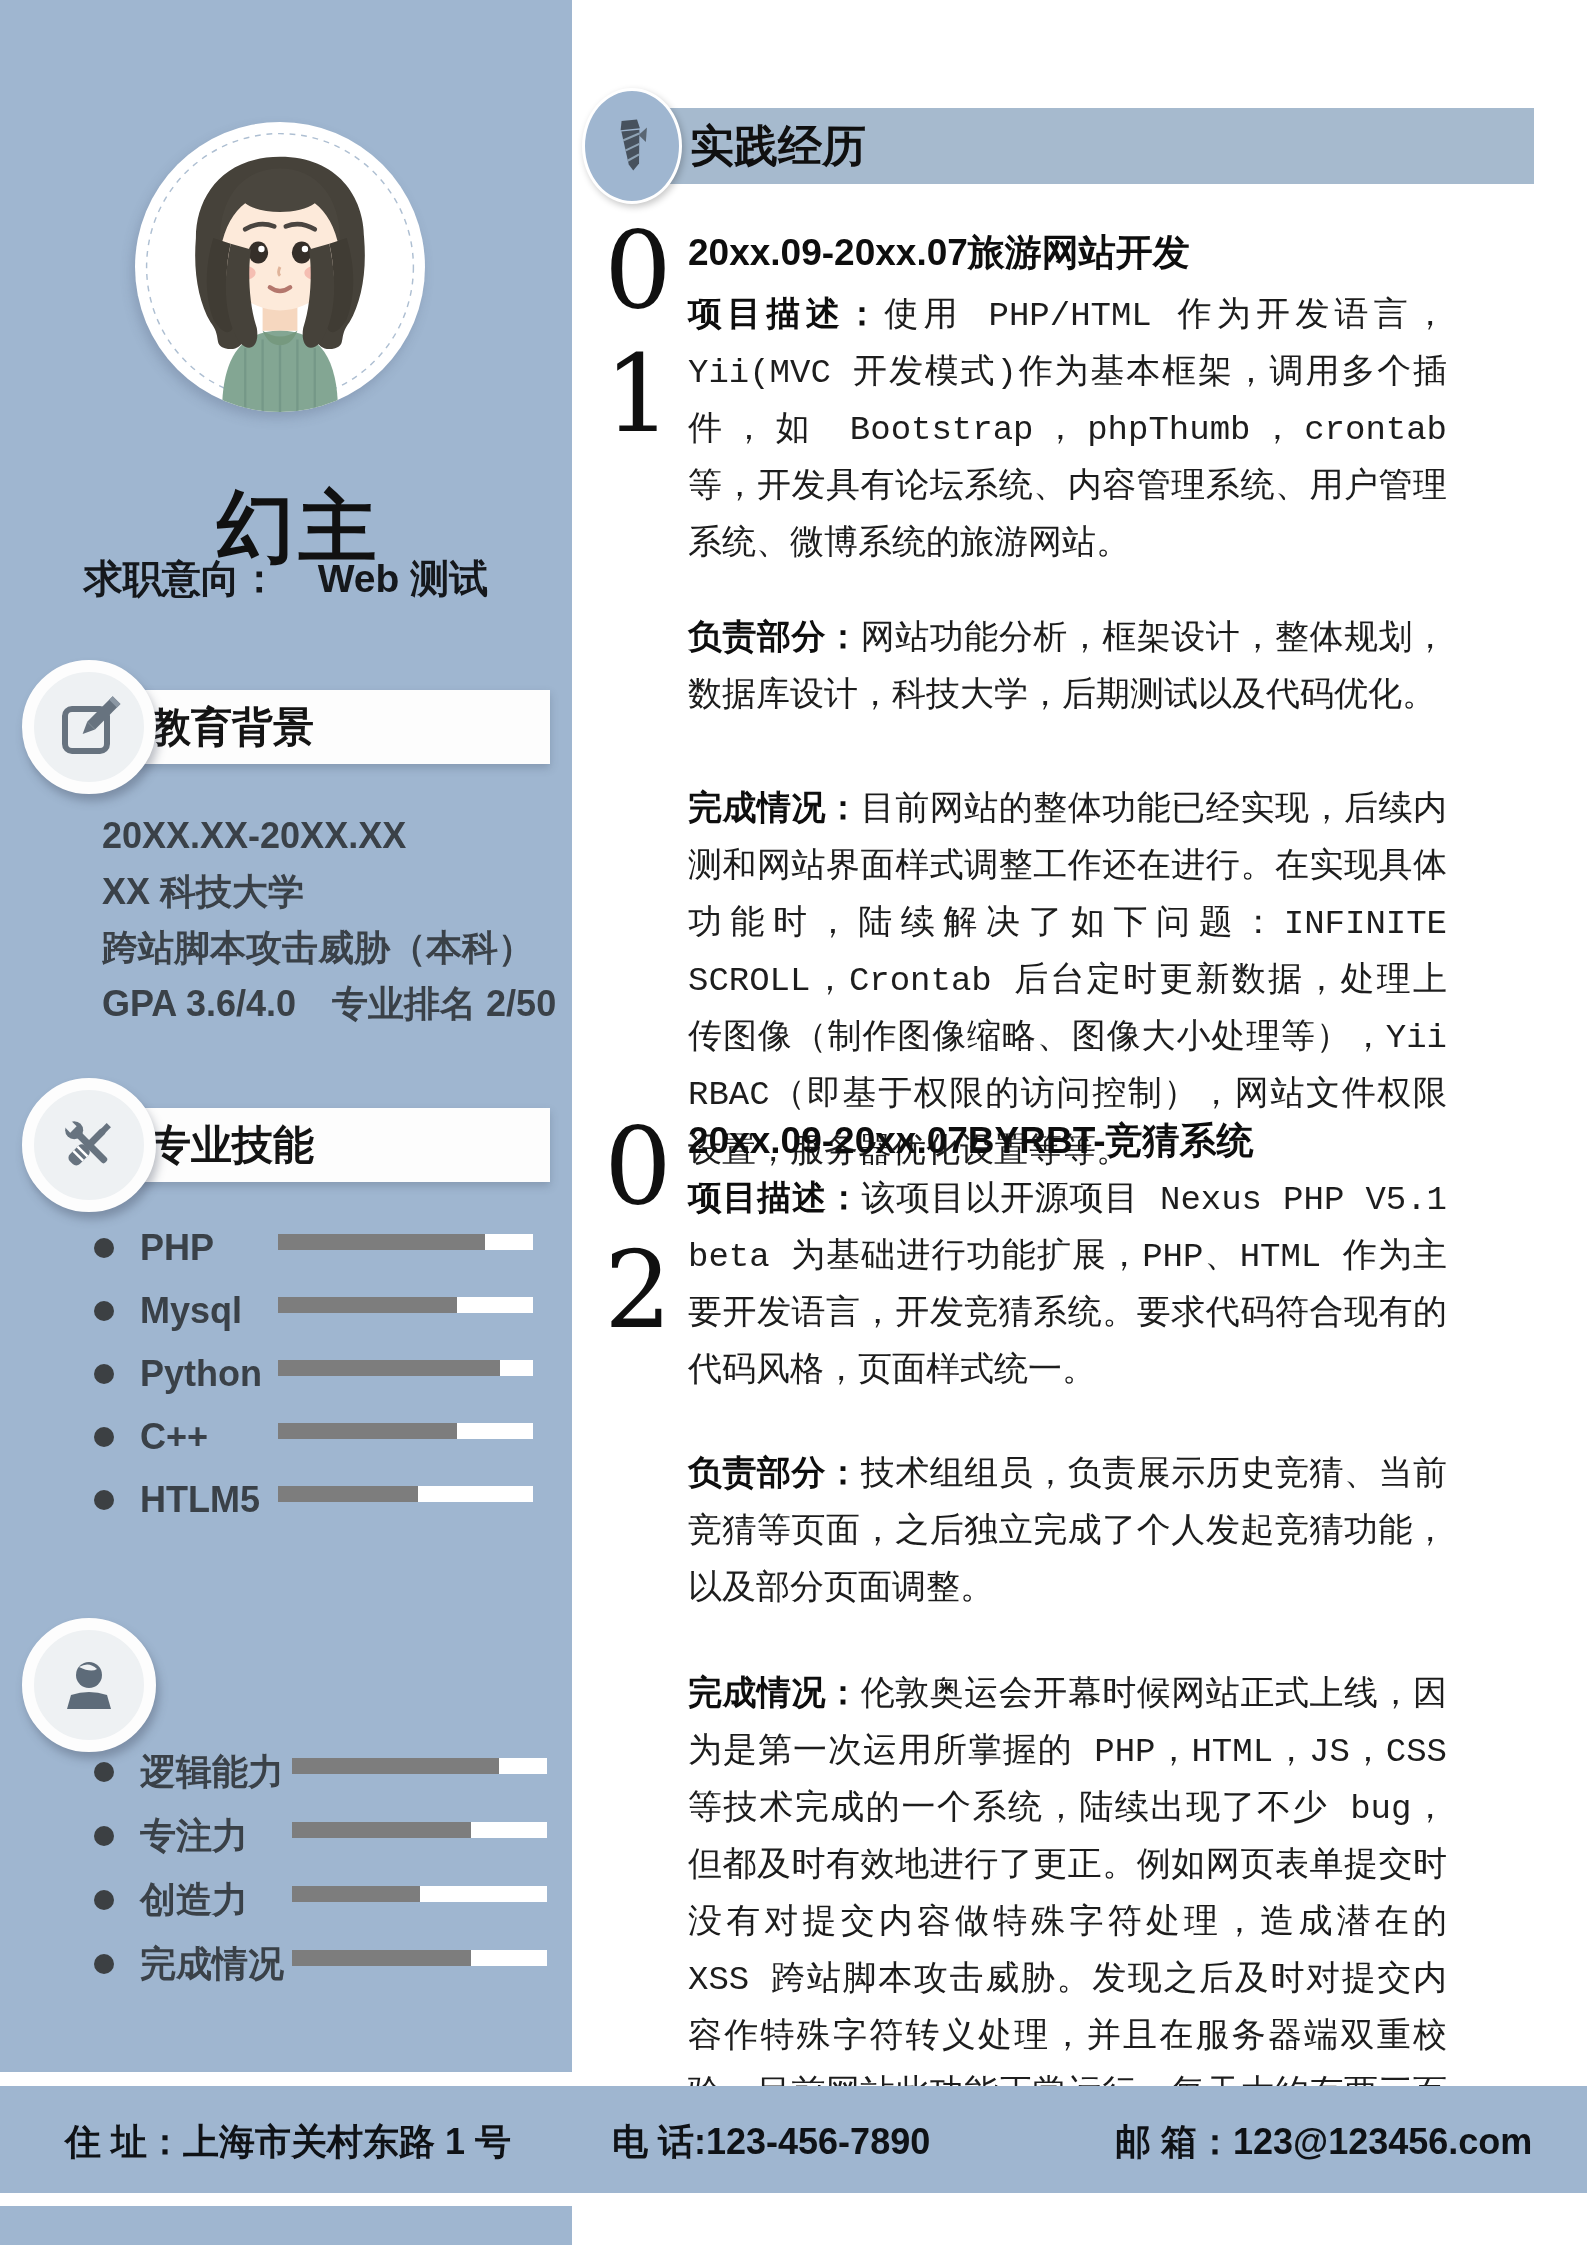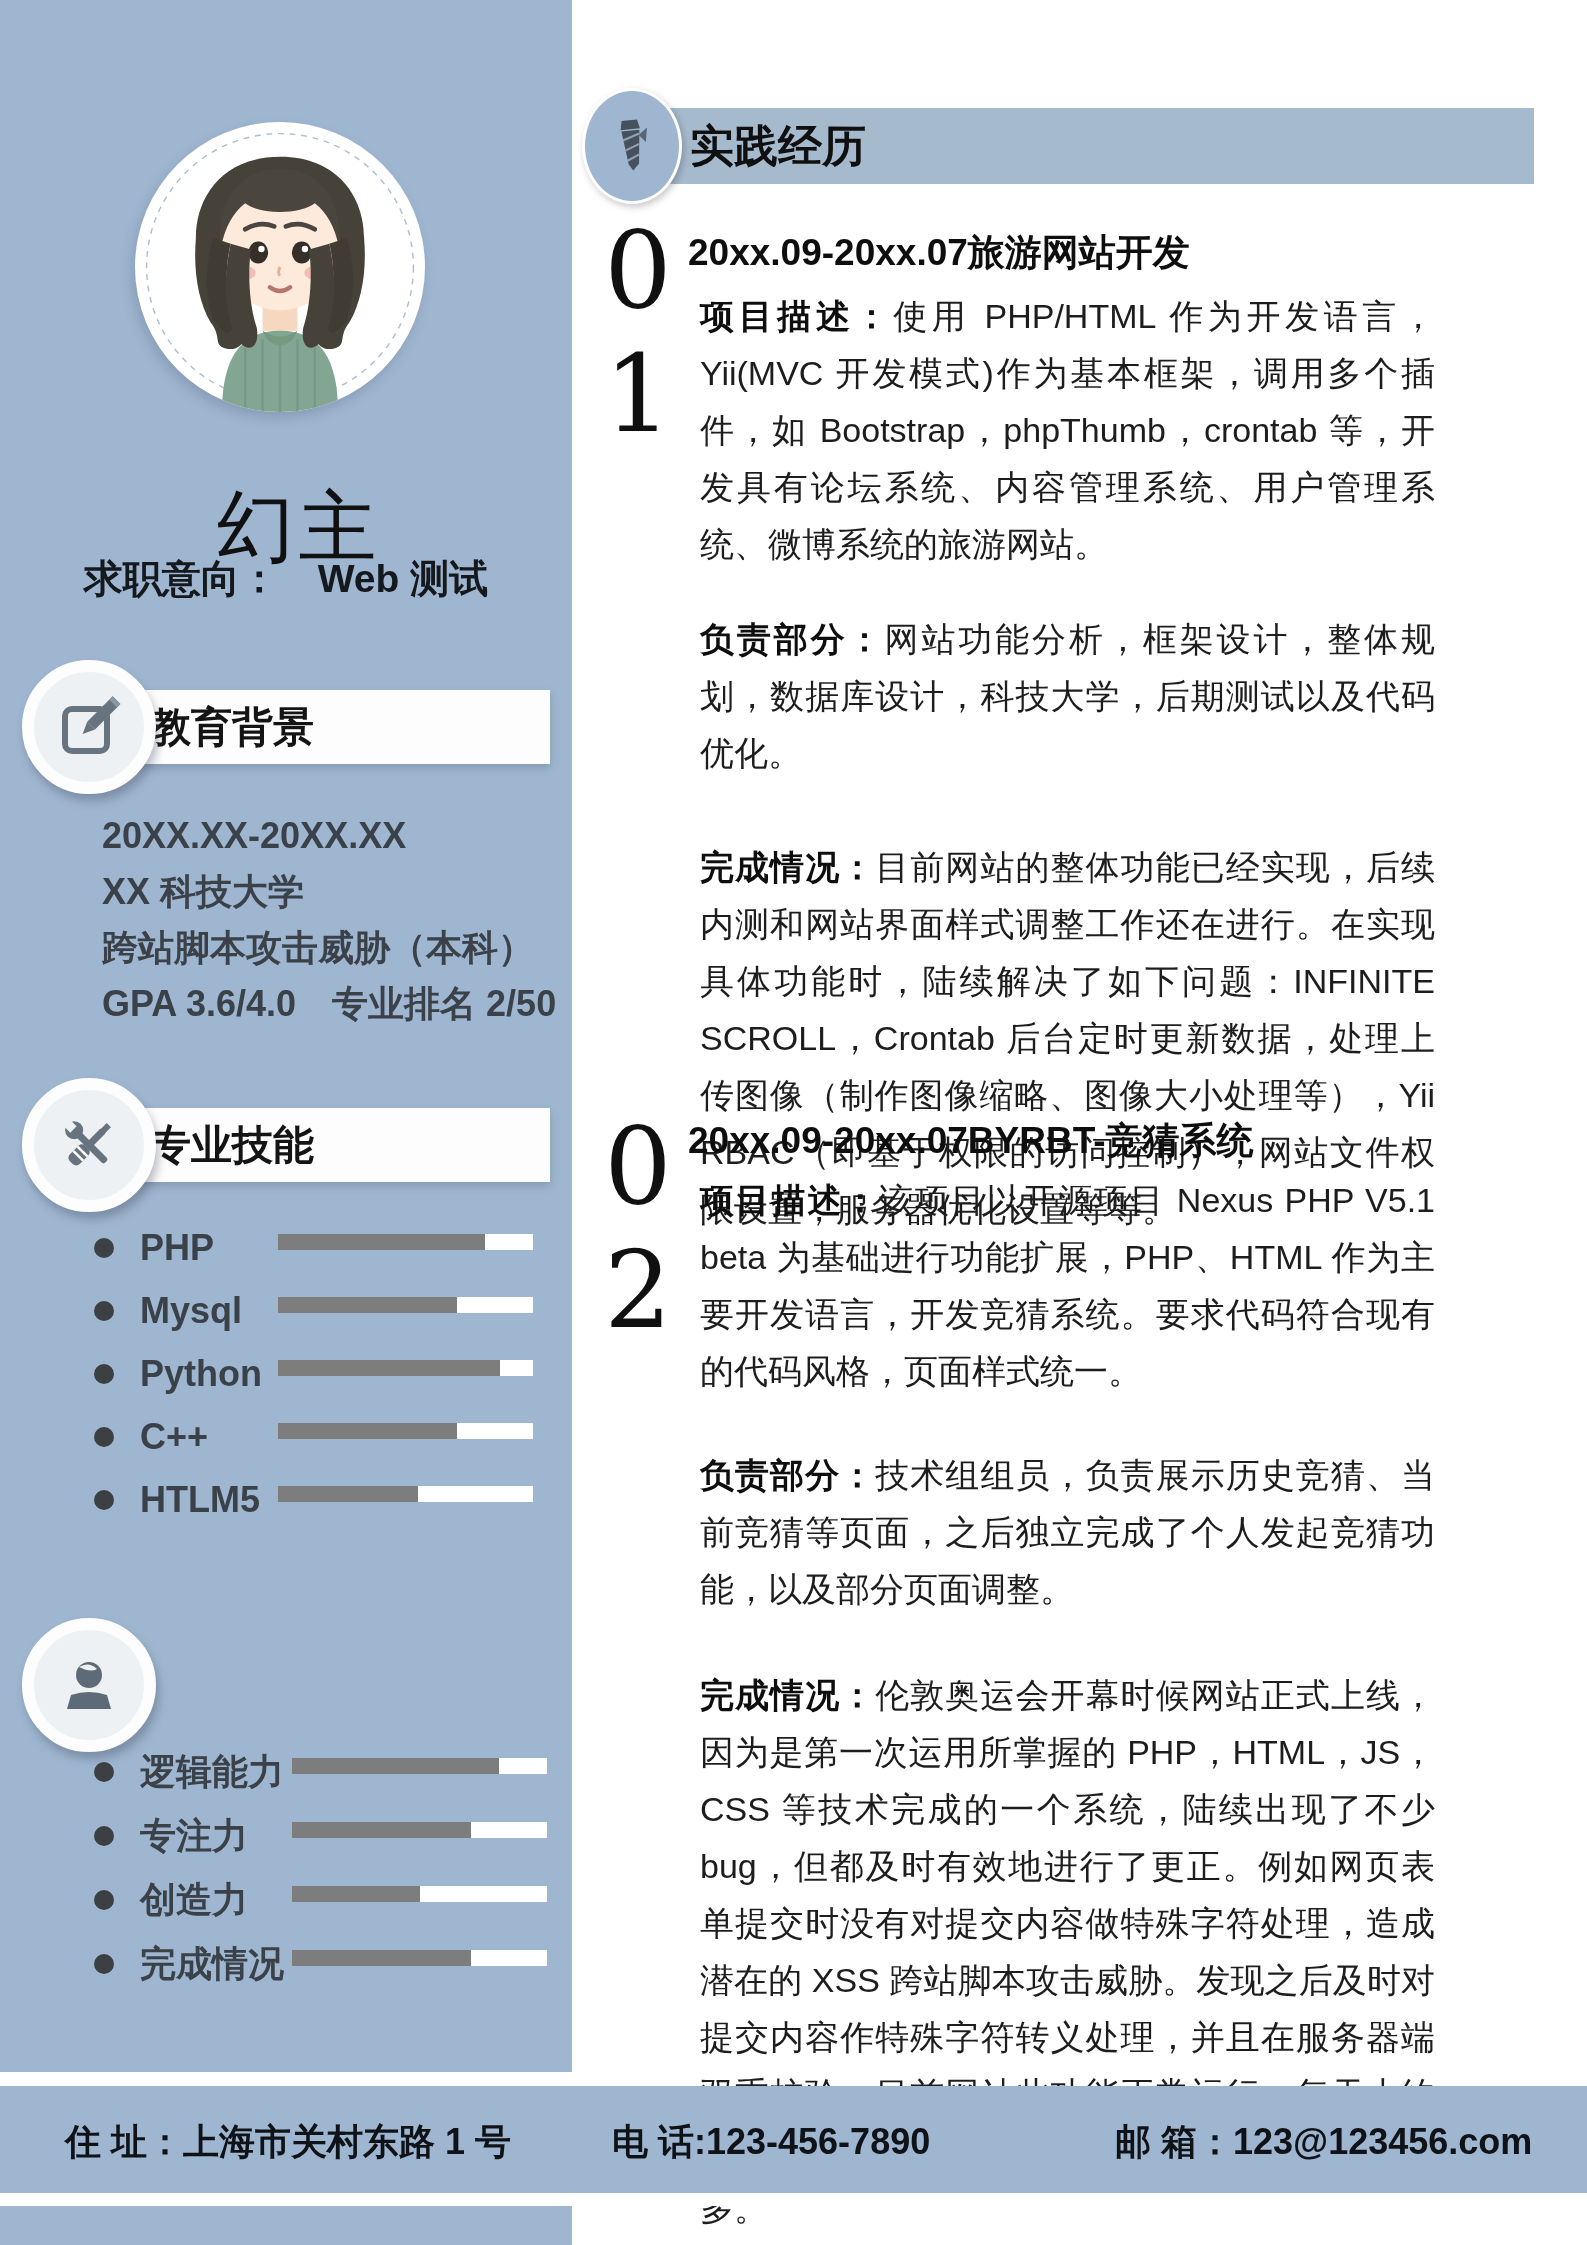--- a/index.html
+++ b/index.html
@@ -4,21 +4,21 @@
 <style>
   html,body{margin:0;padding:0;background:#ffffff;}
   .page{position:relative;width:1587px;height:2245px;background:#ffffff;overflow:hidden;
         font-family:"Liberation Sans","DejaVu Sans",sans-serif;color:#1d1d1d;}
   
   .sidebar{position:absolute;left:0;top:0;width:572px;height:2245px;background:#9fb6d0;}
   .avatar{position:absolute;left:135px;top:122px;width:290px;height:290px;border-radius:50%;
           background:#ffffff;box-shadow:-3px 6px 12px rgba(70,85,110,.25);overflow:hidden;}
   .avatar svg{display:block;width:100%;height:100%;}
   .name{position:absolute;left:0;top:424px;width:597px;text-align:center;
-        font-size:78px;font-weight:400;color:#111;letter-spacing:4px;}
+        font-size:78px;font-weight:700;color:#111;letter-spacing:4px;}
   .intent{position:absolute;left:0;top:552px;width:572px;text-align:center;
           font-size:39px;font-weight:700;color:#15181c;}
   
   .sec-bar{position:absolute;left:38px;width:512px;height:74px;background:#fdfdfd;
            box-shadow:0 4px 8px rgba(60,70,90,.25);display:flex;align-items:center;
            padding-left:112px;box-sizing:border-box;font-size:41px;font-weight:700;color:#141414;}
   .sec-icon{position:absolute;left:22px;width:110px;height:110px;border-radius:50%;
             background:#eef1f3;border:12px solid #fdfdfd;
             box-shadow:3px 7px 10px rgba(60,70,90,.35);display:flex;align-items:center;justify-content:center;}
   .sec-icon svg{width:64px;height:64px;}
@@ -44,21 +44,21 @@
                background:#9fb6d0;border:3px solid #ffffff;box-shadow:2px 3px 7px rgba(0,0,0,.22);
                display:flex;align-items:center;justify-content:center;}
   .banner-icon svg{width:52px;height:62px;}
   .num{position:absolute;left:598px;width:80px;text-align:center;
        font-family:"DejaVu Serif","Liberation Serif",serif;font-size:106px;line-height:118px;color:#101010;}
   .num div+div{margin-top:6px;}
   .proj{position:absolute;left:688px;width:759px;}
   .date-row{display:flex;align-items:center;height:46px;
             font-size:37px;font-weight:700;color:#0e0e0e;}
   .date-row .ptitle{padding-right:88px;}
-  .proj p{margin:12px;font-size:34px;line-height:57px;text-align:justify;color:#1d1d1d;}
+  .proj p{margin:0;font-size:34px;line-height:57px;text-align:justify;color:#1d1d1d;font-family:Liberation Mono, monospace;}
   .proj p b{font-weight:700;color:#0e0e0e;}
   .p1-a{margin-top:12px!important;} .p1-b{margin-top:38px!important;} .p1-c{margin-top:57px!important;}
   .p2-a{margin-top:8px!important;}  .p2-b{margin-top:47px!important;} .p2-c{margin-top:49px!important;}
   
   .gap-left{position:absolute;left:0;top:2072px;width:572px;height:14px;background:#ffffff;}
   .footer-band{position:absolute;left:0;top:2086px;width:1587px;height:107px;background:#9fb6d0;}
   .gap-full{position:absolute;left:0;top:2193px;width:1587px;height:13px;background:#ffffff;}
   .f-item{position:absolute;top:2118px;font-size:36px;font-weight:700;color:#0f1216;white-space:nowrap;}
   .f-addr{left:65px;} .f-phone{left:612px;} .f-mail{left:1115px;}
 </style>

